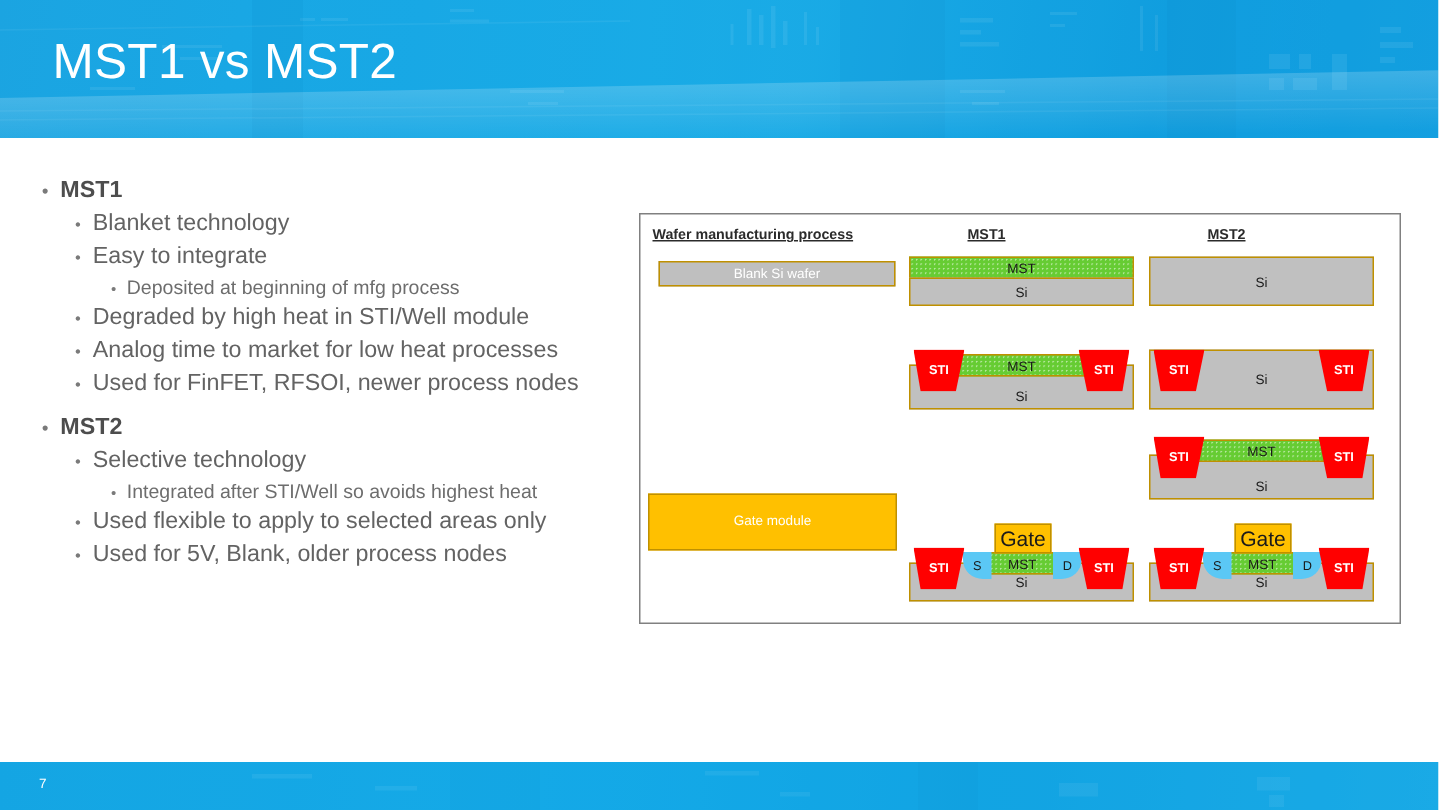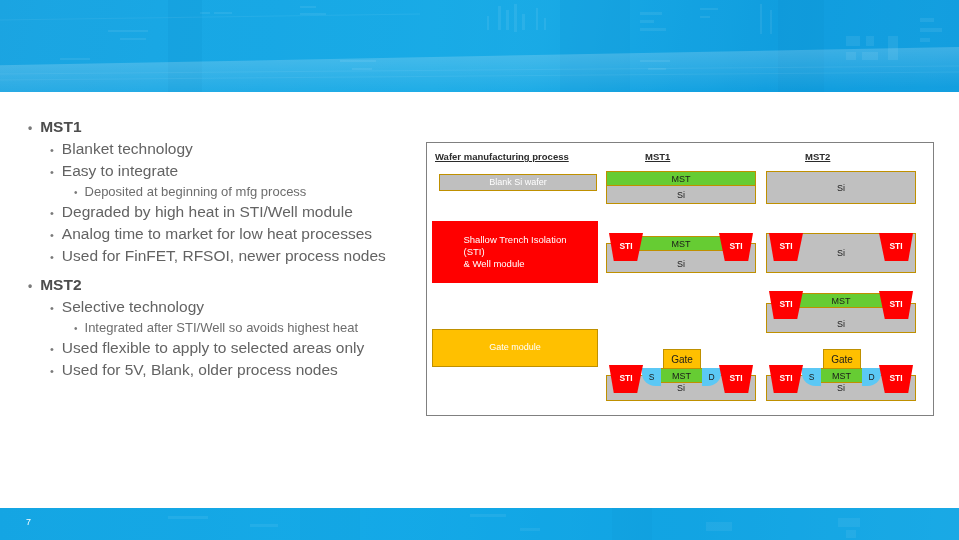--- a/index.html
+++ b/index.html
@@ -116,21 +116,21 @@
   
   .modbox {
     position: absolute;
     box-sizing: border-box;
     border: 1px solid #bf9000;
     color: #ffffff;
     font-size: 9px;
     display: flex;
     align-items: center;
     justify-content: center;
-    text-align: left;
+    text-align: right;
     line-height: 1.25;
   }
   .mod-blank { left: 12px; top: 31px;  width: 158px; height: 17px; background: #bfbfbf; }
   .mod-sti   { left: 5px;  top: 78px;  width: 166px; height: 62px; background: #ff0000; border-color: #ff0000; font-size: 9.5px; }
   .mod-gate  { left: 5px;  top: 186px; width: 166px; height: 38px; background: #ffc000; }
   .mod-sd    { left: 5px;  top: 233px; width: 166px; height: 38px; background: #5bc8f5; }
 
   
   .xs { position: absolute; }
 
@@ -180,21 +180,21 @@
   }
   .sd-s { border-radius: 0 0 0 70% ; }
   .sd-d { border-radius: 0 0 70% 0 ; }
 
   .gate {
     position: absolute;
     background: #ffc000;
     border: 1px solid #bf9000;
     box-sizing: border-box;
     color: #1a1a1a;
-    font-size: 10px;
+    font-size: 14px;
     display: flex;
     align-items: center;
     justify-content: center;
   }
 
   
   .footer {
     position: absolute;
     left: 0; top: 508px;
     width: 959px; height: 32px;
@@ -263,20 +263,21 @@
       <rect x="168" y="0" width="34" height="92"></rect>
     </g>
     <g stroke="#ffffff" stroke-width="1" opacity="0.10" fill="none">
       <path d="M0 74 L959 66"></path>
       <path d="M0 80 L959 72"></path>
       <path d="M0 20 L420 14"></path>
     </g>
   </svg>
   <div class="header-sheen"></div>
 
+  <div class="slide-title">MST1 vs MST2</div>
 
 </div>
 
 <div class="body-text">
   <div class="bl lvl1">
     <span class="dot">•</span>
     <span class="txt">MST1</span>
   </div>
   <div class="bl lvl2">
     <span class="dot">•</span>
@@ -326,27 +327,20 @@
 </div>
 
 <div class="diagram">
 
   <div class="col-head h-wafer">Wafer manufacturing process</div>
   <div class="col-head h-mst1">MST1</div>
   <div class="col-head h-mst2">MST2</div>
 
   <div class="modbox mod-blank">Blank Si wafer</div>
 
-  <div class="modbox mod-sti">
-    <div>
-      <div>Shallow Trench Isolation</div>
-      <div>(STI)</div>
-      <div>&amp; Well module</div>
-    </div>
-  </div>
 
   <div class="modbox mod-gate">Gate module</div>
 
   <div class="xs" style="left:179px; top:28px; width:150px; height:38px;">
     <div class="layer mst" style="left:0; top:0; width:150px; height:15px;">MST</div>
     <div class="layer si" style="left:0; top:14px; width:150px; height:19px;">Si</div>
   </div>
 
   <div class="xs" style="left:179px; top:86px; width:150px; height:48px;">
     <div class="layer si" style="left:0; top:14px; width:150px; height:30px; align-items:flex-end; padding-bottom:3px;">Si</div>

